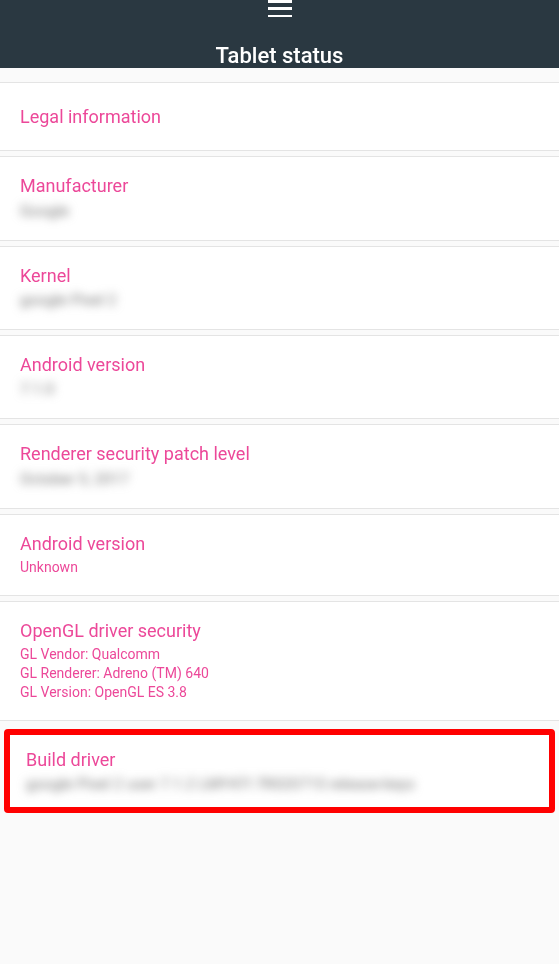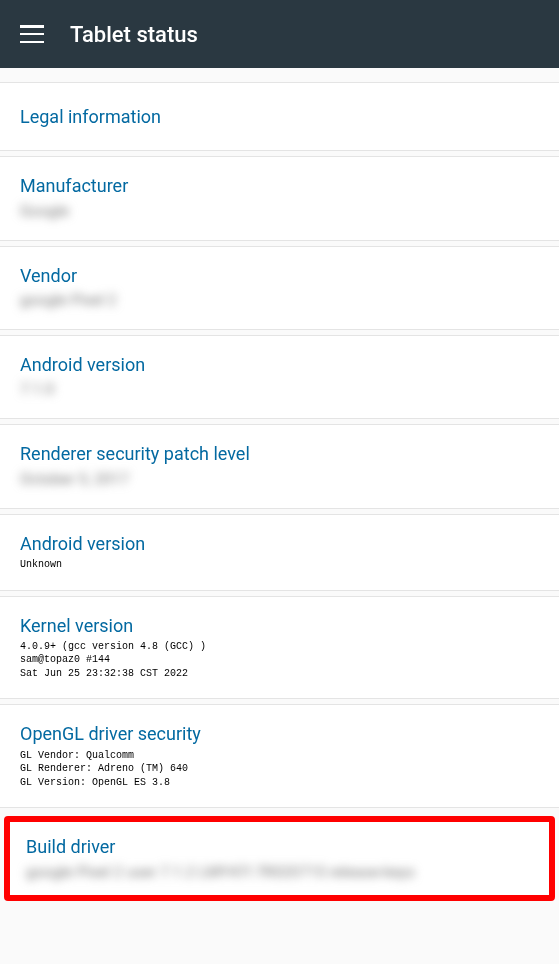--- a/index.html
+++ b/index.html
@@ -15,20 +15,21 @@
       overflow: hidden;
     }
     .header {
       background: #2a3841;
       color: #ffffff;
       height: 68px;
       display: flex;
       align-items: center;
       padding: 0 20px;
       gap: 26px;
+      flex-direction: column;
     }
     .menu-icon {
       width: 24px;
       height: 18px;
       display: flex;
       flex-direction: column;
       justify-content: space-between;
     }
     .menu-icon span {
       display: block;
@@ -48,31 +49,30 @@
       border-top: 1px solid #e4e4e4;
       border-bottom: 1px solid #e4e4e4;
       padding: 17px 20px 18px 20px;
       margin-bottom: -1px;
     }
     .list-item + .list-item {
       margin-top: 6px;
     }
     .item-title {
       font-size: 18px;
-      color: #0369a1;
+      color: #ec4899;
       font-weight: 400;
       line-height: 1.3;
     }
     .item-subtitle {
-      font-size: 10px;
-      color: #000000;
+      font-size: 14px;
+      color: #ec4899;
       margin-top: 3px;
       line-height: 1.35;
       white-space: pre-line;
-      font-family: Liberation Mono, monospace;
     }
     .blurred {
       filter: blur(5px);
       color: #757575;
       font-size: 15.5px;
       margin-top: 3px;
       line-height: 1.35;
     }
     .highlight-box {
       border: 6px solid #ff0000;
@@ -105,45 +105,39 @@
   <div class="list-item single-line">
     <div class="item-title">Legal information</div>
   </div>
 
   <div class="list-item">
     <div class="item-title">Manufacturer</div>
     <div class="blurred">Google</div>
   </div>
 
   <div class="list-item">
-    <div class="item-title">Vendor</div>
+    <div class="item-title">Kernel</div>
     <div class="blurred">google Pixel 2</div>
   </div>
 
   <div class="list-item">
     <div class="item-title">Android version</div>
     <div class="blurred">7.1.0</div>
   </div>
 
   <div class="list-item">
     <div class="item-title">Renderer security patch level</div>
     <div class="blurred">October 5, 2017</div>
   </div>
 
   <div class="list-item">
     <div class="item-title">Android version</div>
     <div class="item-subtitle">Unknown</div>
   </div>
 
-  <div class="list-item">
-    <div class="item-title">Kernel version</div>
-    <div class="item-subtitle">4.0.9+ (gcc version 4.8 (GCC) )
-sam@topaz0 #144
-Sat Jun 25 23:32:38 CST 2022</div>
-  </div>
 
   <div class="list-item">
     <div class="item-title">OpenGL driver security</div>
     <div class="item-subtitle">GL Vendor: Qualcomm
 GL Renderer: Adreno (TM) 640
 GL Version: OpenGL ES 3.8</div>
   </div>
 
   <div class="highlight-box">
     <div class="list-item">

